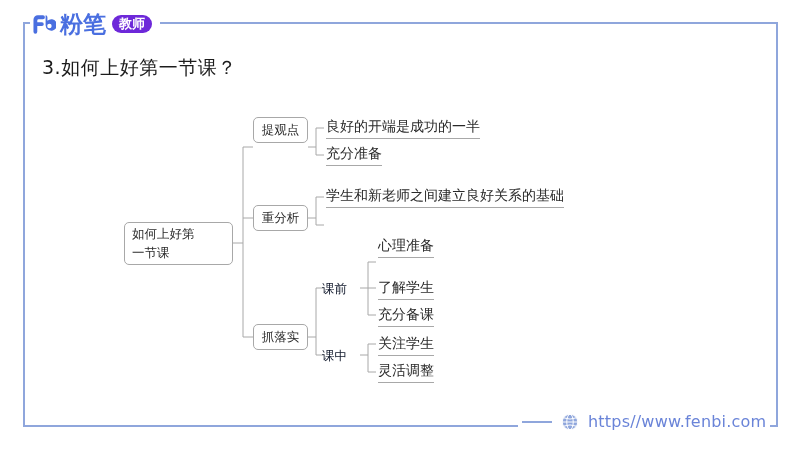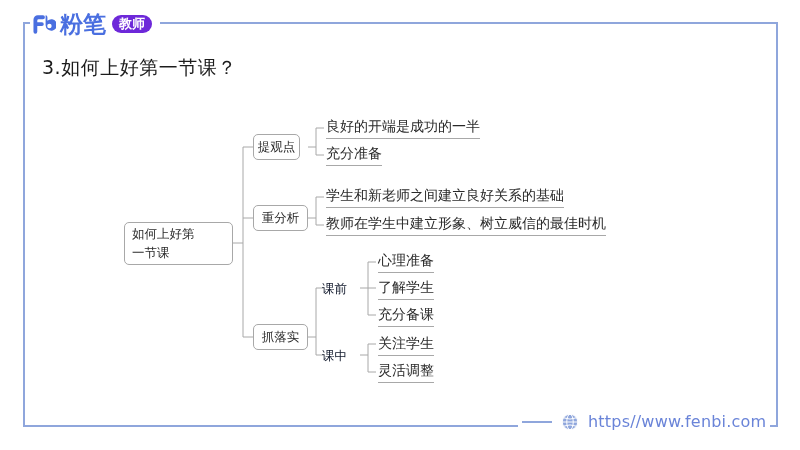--- a/index.html
+++ b/index.html
@@ -222,38 +222,37 @@
     </g>
   </svg>
 
   <div id="mindmap-layer">
 
     <div class="node-box node-root" style="left:124px; top:222px; width:109px; height:43px;">
       <span style="white-space:pre-line;">如何上好第
 一节课</span>
     </div>
 
-    <div class="node-box node-branch" style="left:253px; top:134px; width:47px; height:26px;">
+    <div class="node-box node-branch" style="left:253px; top:117px; width:55px; height:26px;">
       <span>提观点</span>
     </div>
     <div class="leaf-text" style="left:326px; top:118px;">良好的开端是成功的一半</div>
     <div class="leaf-text" style="left:326px; top:145px;">充分准备</div>
 
     <div class="node-box node-branch" style="left:253px; top:205px; width:55px; height:26px;">
       <span>重分析</span>
     </div>
     <div class="leaf-text" style="left:326px; top:187px;">学生和新老师之间建立良好关系的基础</div>
-    <div class="leaf-text" style="left:326px; top:215px;">教师在学生中建立形象、树立威信的最佳时机</div>
 
     <div class="node-box node-branch" style="left:253px; top:324px; width:55px; height:26px;">
       <span>抓落实</span>
     </div>
 
     <div class="sub-label" style="left:322px; top:281px;">课前</div>
-    <div class="leaf-text" style="left:378px; top:252px;">心理准备</div>
+    <div class="leaf-text" style="left:378px; top:237px;">心理准备</div>
     <div class="leaf-text" style="left:378px; top:279px;">了解学生</div>
     <div class="leaf-text" style="left:378px; top:306px;">充分备课</div>
 
     <div class="sub-label" style="left:322px; top:348px;">课中</div>
     <div class="leaf-text" style="left:378px; top:335px;">关注学生</div>
     <div class="leaf-text" style="left:378px; top:362px;">灵活调整</div>
 
   </div>
 </div>
 

